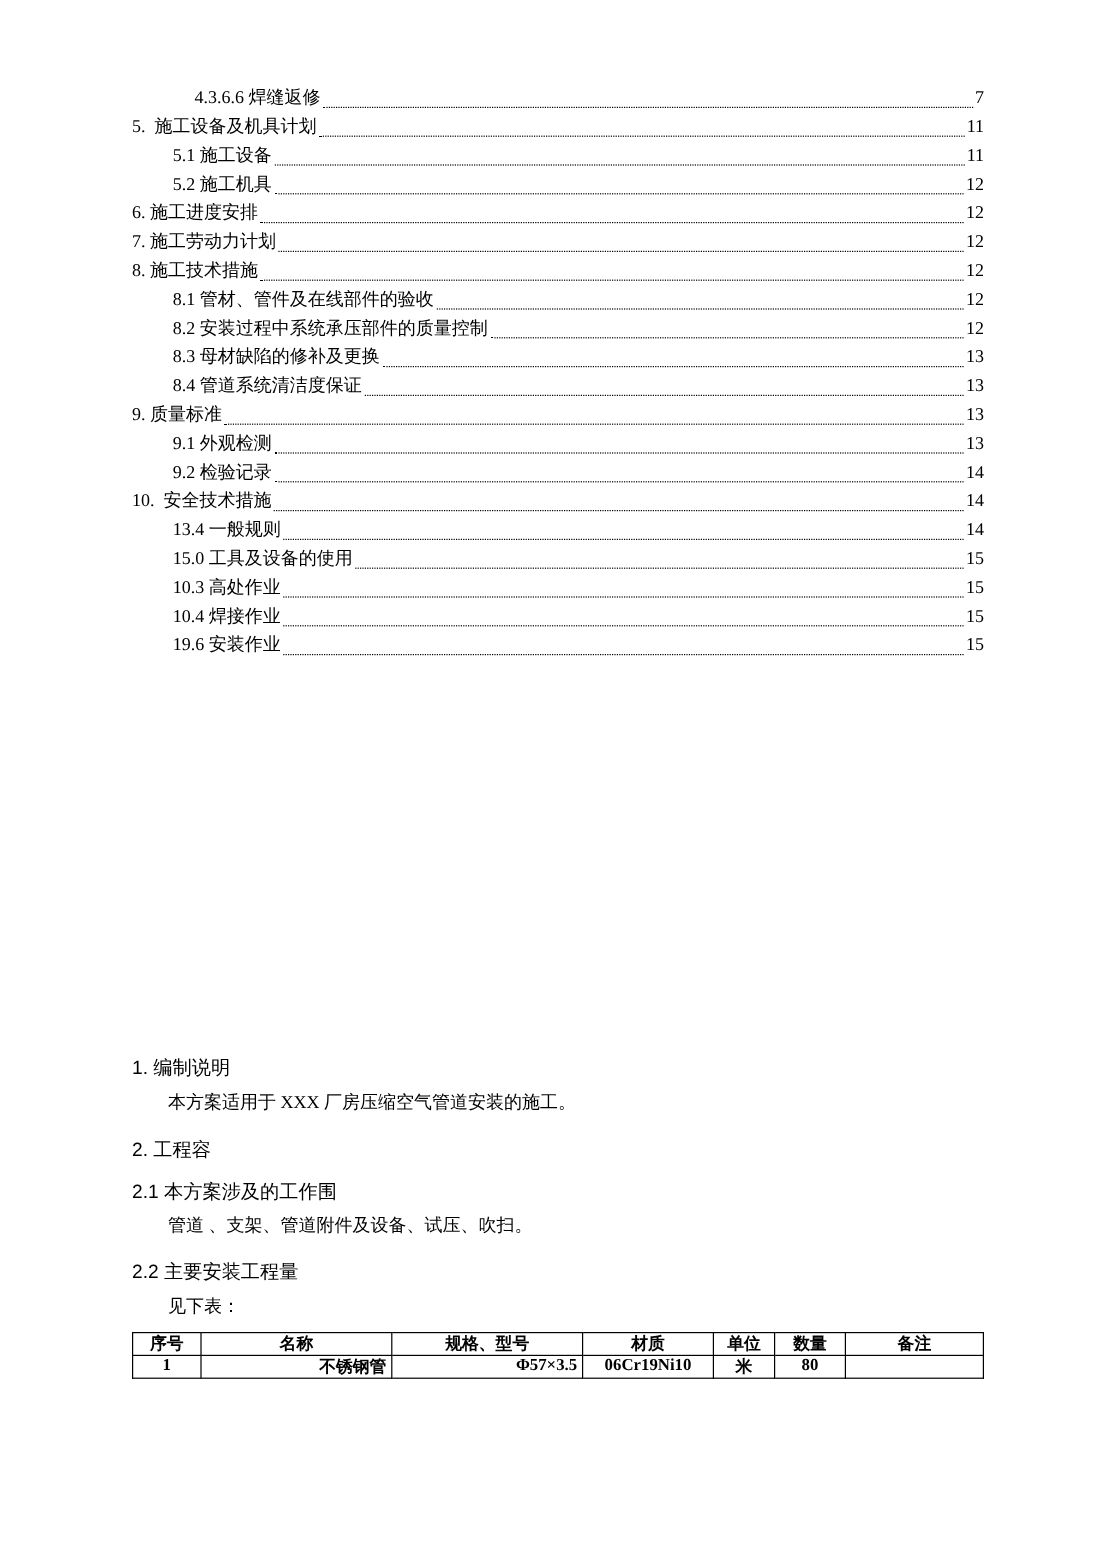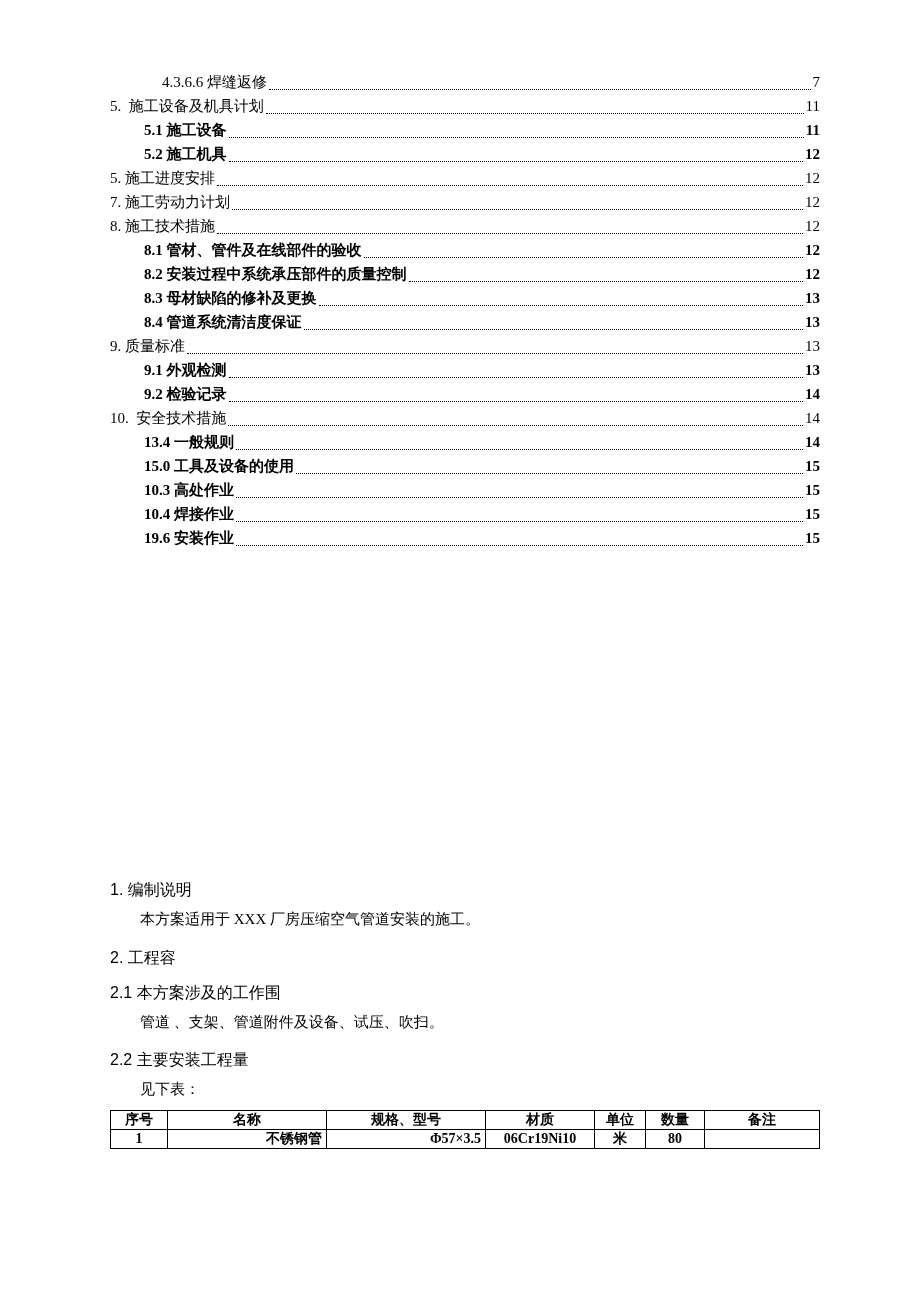--- a/index.html
+++ b/index.html
@@ -30,21 +30,21 @@
   .toc-dots {
     flex: 1;
     border-bottom: 1px dotted #000;
     margin: 0 2px 4px 2px;
     min-width: 10px;
   }
   .toc-page {
     white-space: nowrap;
   }
   .indent-1 { padding-left: 0; }
-  .indent-2 { padding-left: 34px; font-weight: bold; }
+  .indent-2 { padding-left: 34px; }
   .indent-3 { padding-left: 52px; }
   .heading {
     font-family: "SimHei", "黑体", sans-serif;
     font-weight: normal;
     font-size: 16px;
     margin-top: 14px;
     margin-bottom: 4px;
   }
   .body-text {
     line-height: 1.9;
@@ -84,21 +84,21 @@
         <span class="toc-label">5.1 施工设备</span>
         <span class="toc-dots"></span>
         <span class="toc-page">11</span>
       </div>
       <div class="toc-row indent-2">
         <span class="toc-label">5.2 施工机具</span>
         <span class="toc-dots"></span>
         <span class="toc-page">12</span>
       </div>
       <div class="toc-row indent-1">
-        <span class="toc-label">5. 施工进度安排</span>
+        <span class="toc-label">6. 施工进度安排</span>
         <span class="toc-dots"></span>
         <span class="toc-page">12</span>
       </div>
       <div class="toc-row indent-1">
         <span class="toc-label">7. 施工劳动力计划</span>
         <span class="toc-dots"></span>
         <span class="toc-page">12</span>
       </div>
       <div class="toc-row indent-1">
         <span class="toc-label">8. 施工技术措施</span>

